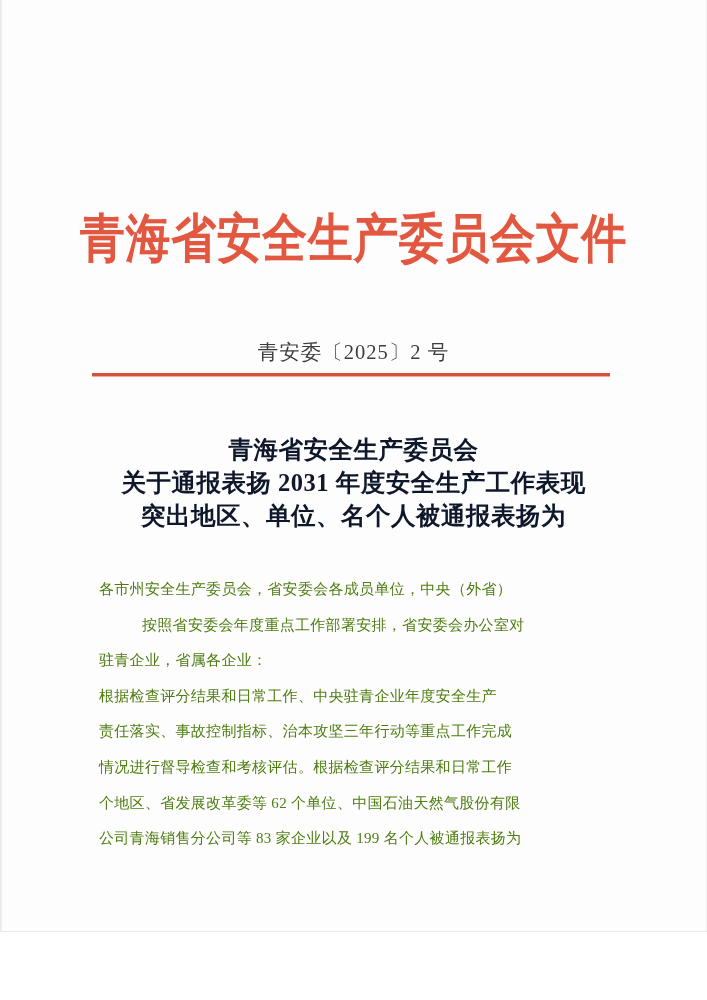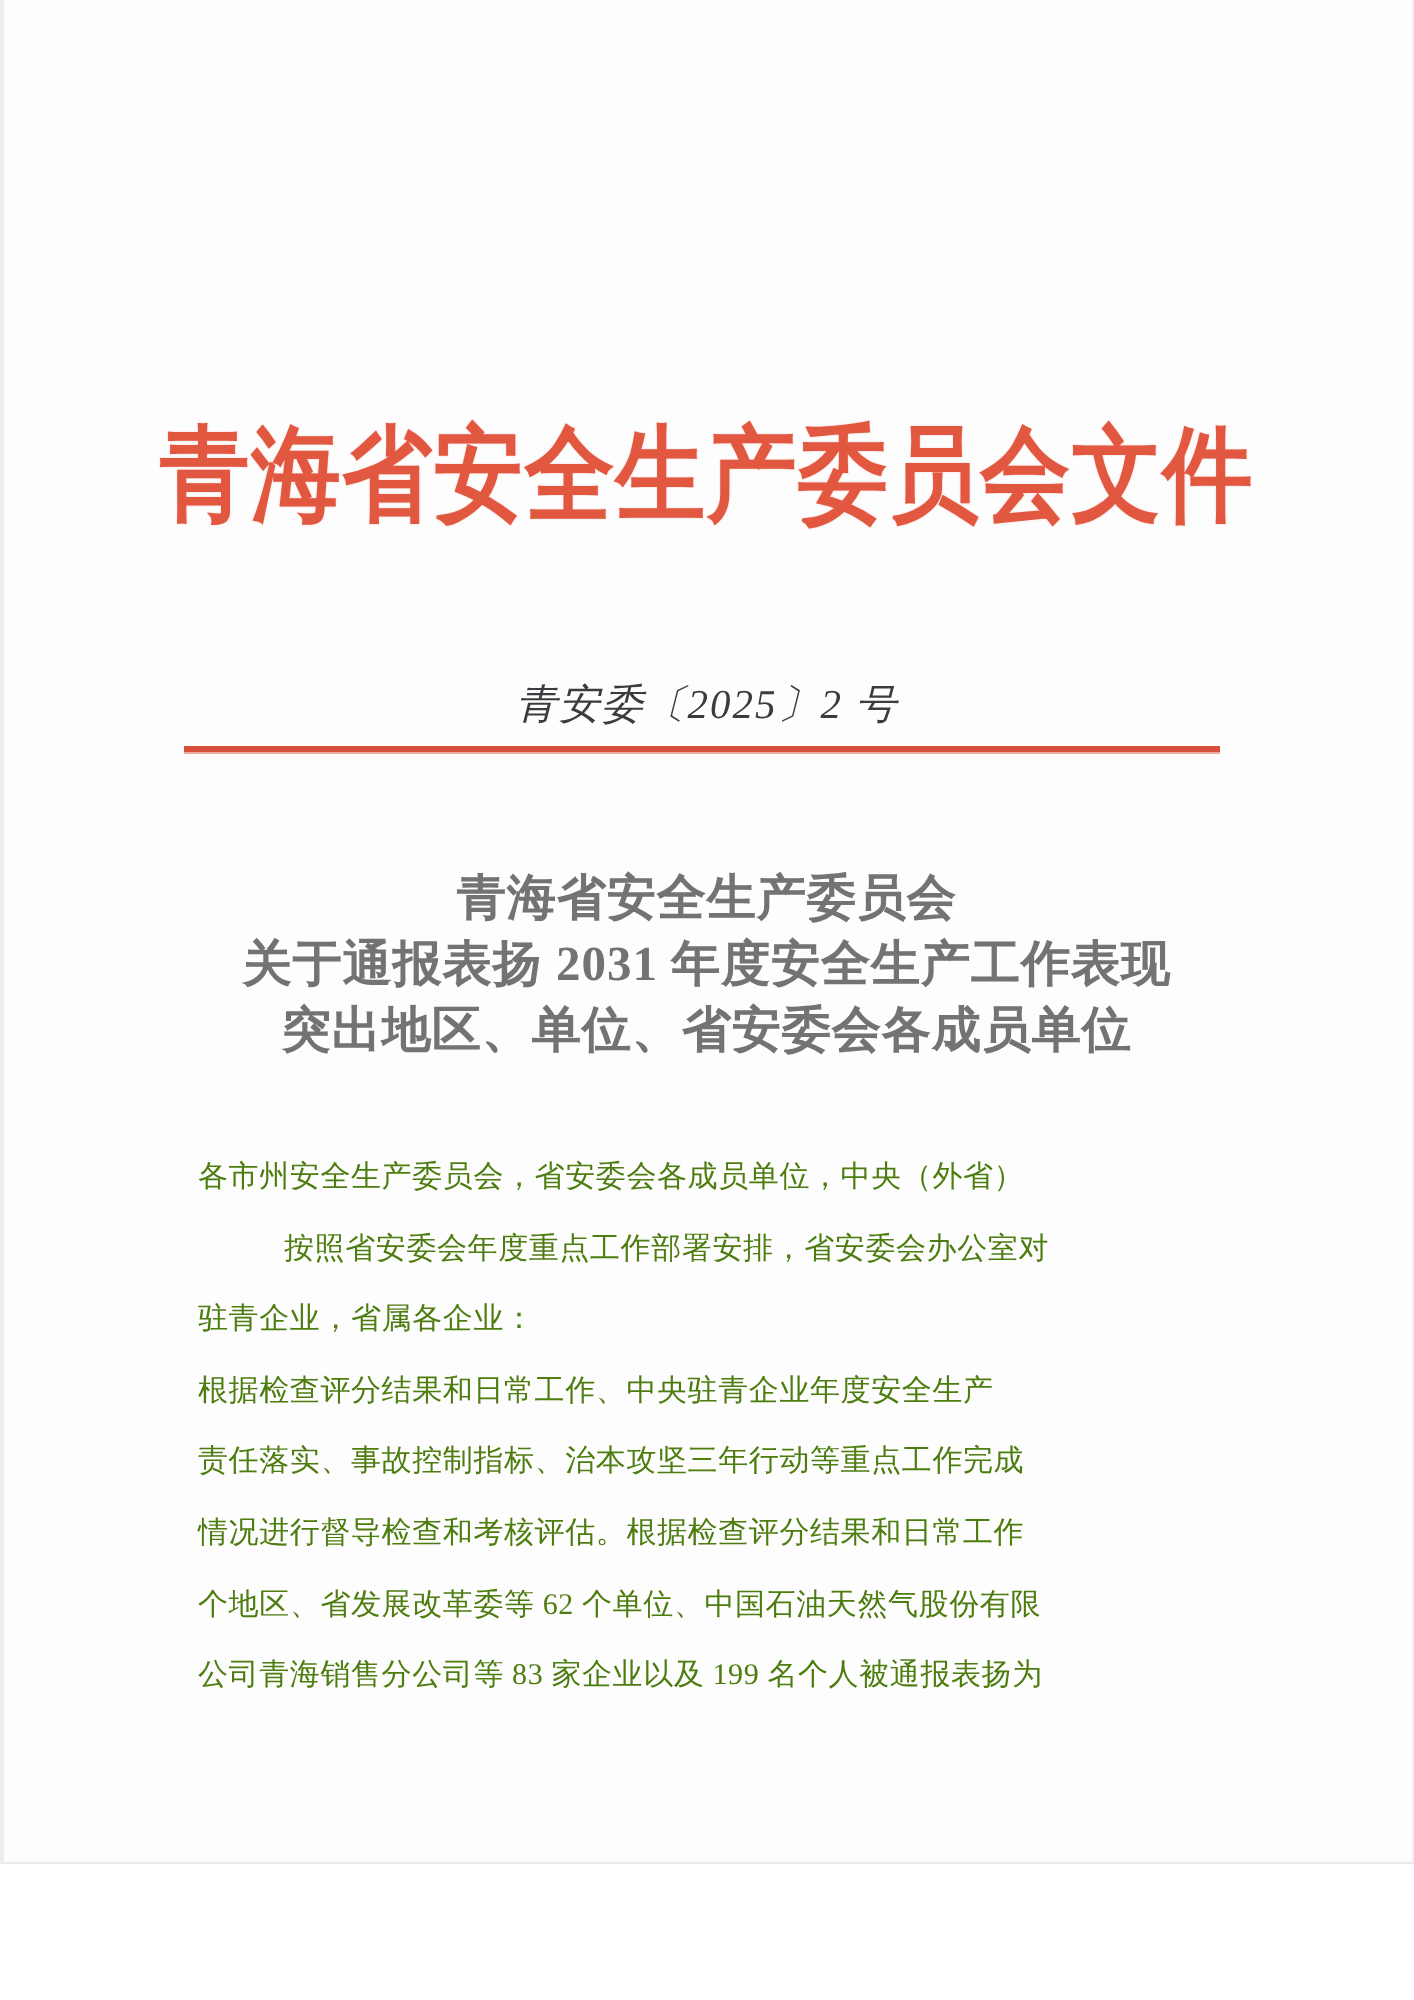--- a/index.html
+++ b/index.html
@@ -38,21 +38,20 @@
   .doc-number {
     position: absolute;
     top: 338px;
     left: 0;
     width: 707px;
     text-align: center;
     font-size: 20.5px;
     color: #3c3c40;
     letter-spacing: 1px;
     white-space: nowrap;
-    font-style: italic;
   }
   
   .red-rule {
     position: absolute;
     top: 373px;
     left: 92px;
     width: 518px;
     height: 3px;
     background: #d6503c;
     box-shadow: 0 1px 0 rgba(224, 106, 85, 0.55);
@@ -60,21 +59,21 @@
   
   .title-block {
     position: absolute;
     top: 433px;
     left: 0;
     width: 707px;
     text-align: center;
     font-weight: 700;
     font-size: 24.5px;
     line-height: 33px;
-    color: #737373;
+    color: #0f172a;
     letter-spacing: 0.5px;
   }
   .title-line { white-space: nowrap; }
   
   .body-text {
     position: absolute;
     top: 572px;
     left: 99px;
     width: 515px;
     font-size: 15px;
@@ -102,21 +101,21 @@
 
   <div class="red-header">青海省安全生产委员会文件</div>
 
   <div class="doc-number">青安委〔2025〕2 号</div>
 
   <div class="red-rule"></div>
 
   <div class="title-block">
     <div class="title-line">青海省安全生产委员会</div>
     <div class="title-line">关于通报表扬 2031 年度安全生产工作表现</div>
-    <div class="title-line">突出地区、单位、省安委会各成员单位</div>
+    <div class="title-line">突出地区、单位、名个人被通报表扬为</div>
   </div>
 
   <div class="body-text">
     <div class="body-line">各市州安全生产委员会，省安委会各成员单位，中央（外省）</div>
     <div class="body-line indent">按照省安委会年度重点工作部署安排，省安委会办公室对</div>
     <div class="body-line">驻青企业，省属各企业：</div>
     <div class="body-line">根据检查评分结果和日常工作、中央驻青企业年度安全生产</div>
     <div class="body-line">责任落实、事故控制指标、治本攻坚三年行动等重点工作完成</div>
     <div class="body-line">情况进行督导检查和考核评估。根据检查评分结果和日常工作</div>
     <div class="body-line">个地区、省发展改革委等 62 个单位、中国石油天然气股份有限</div>

